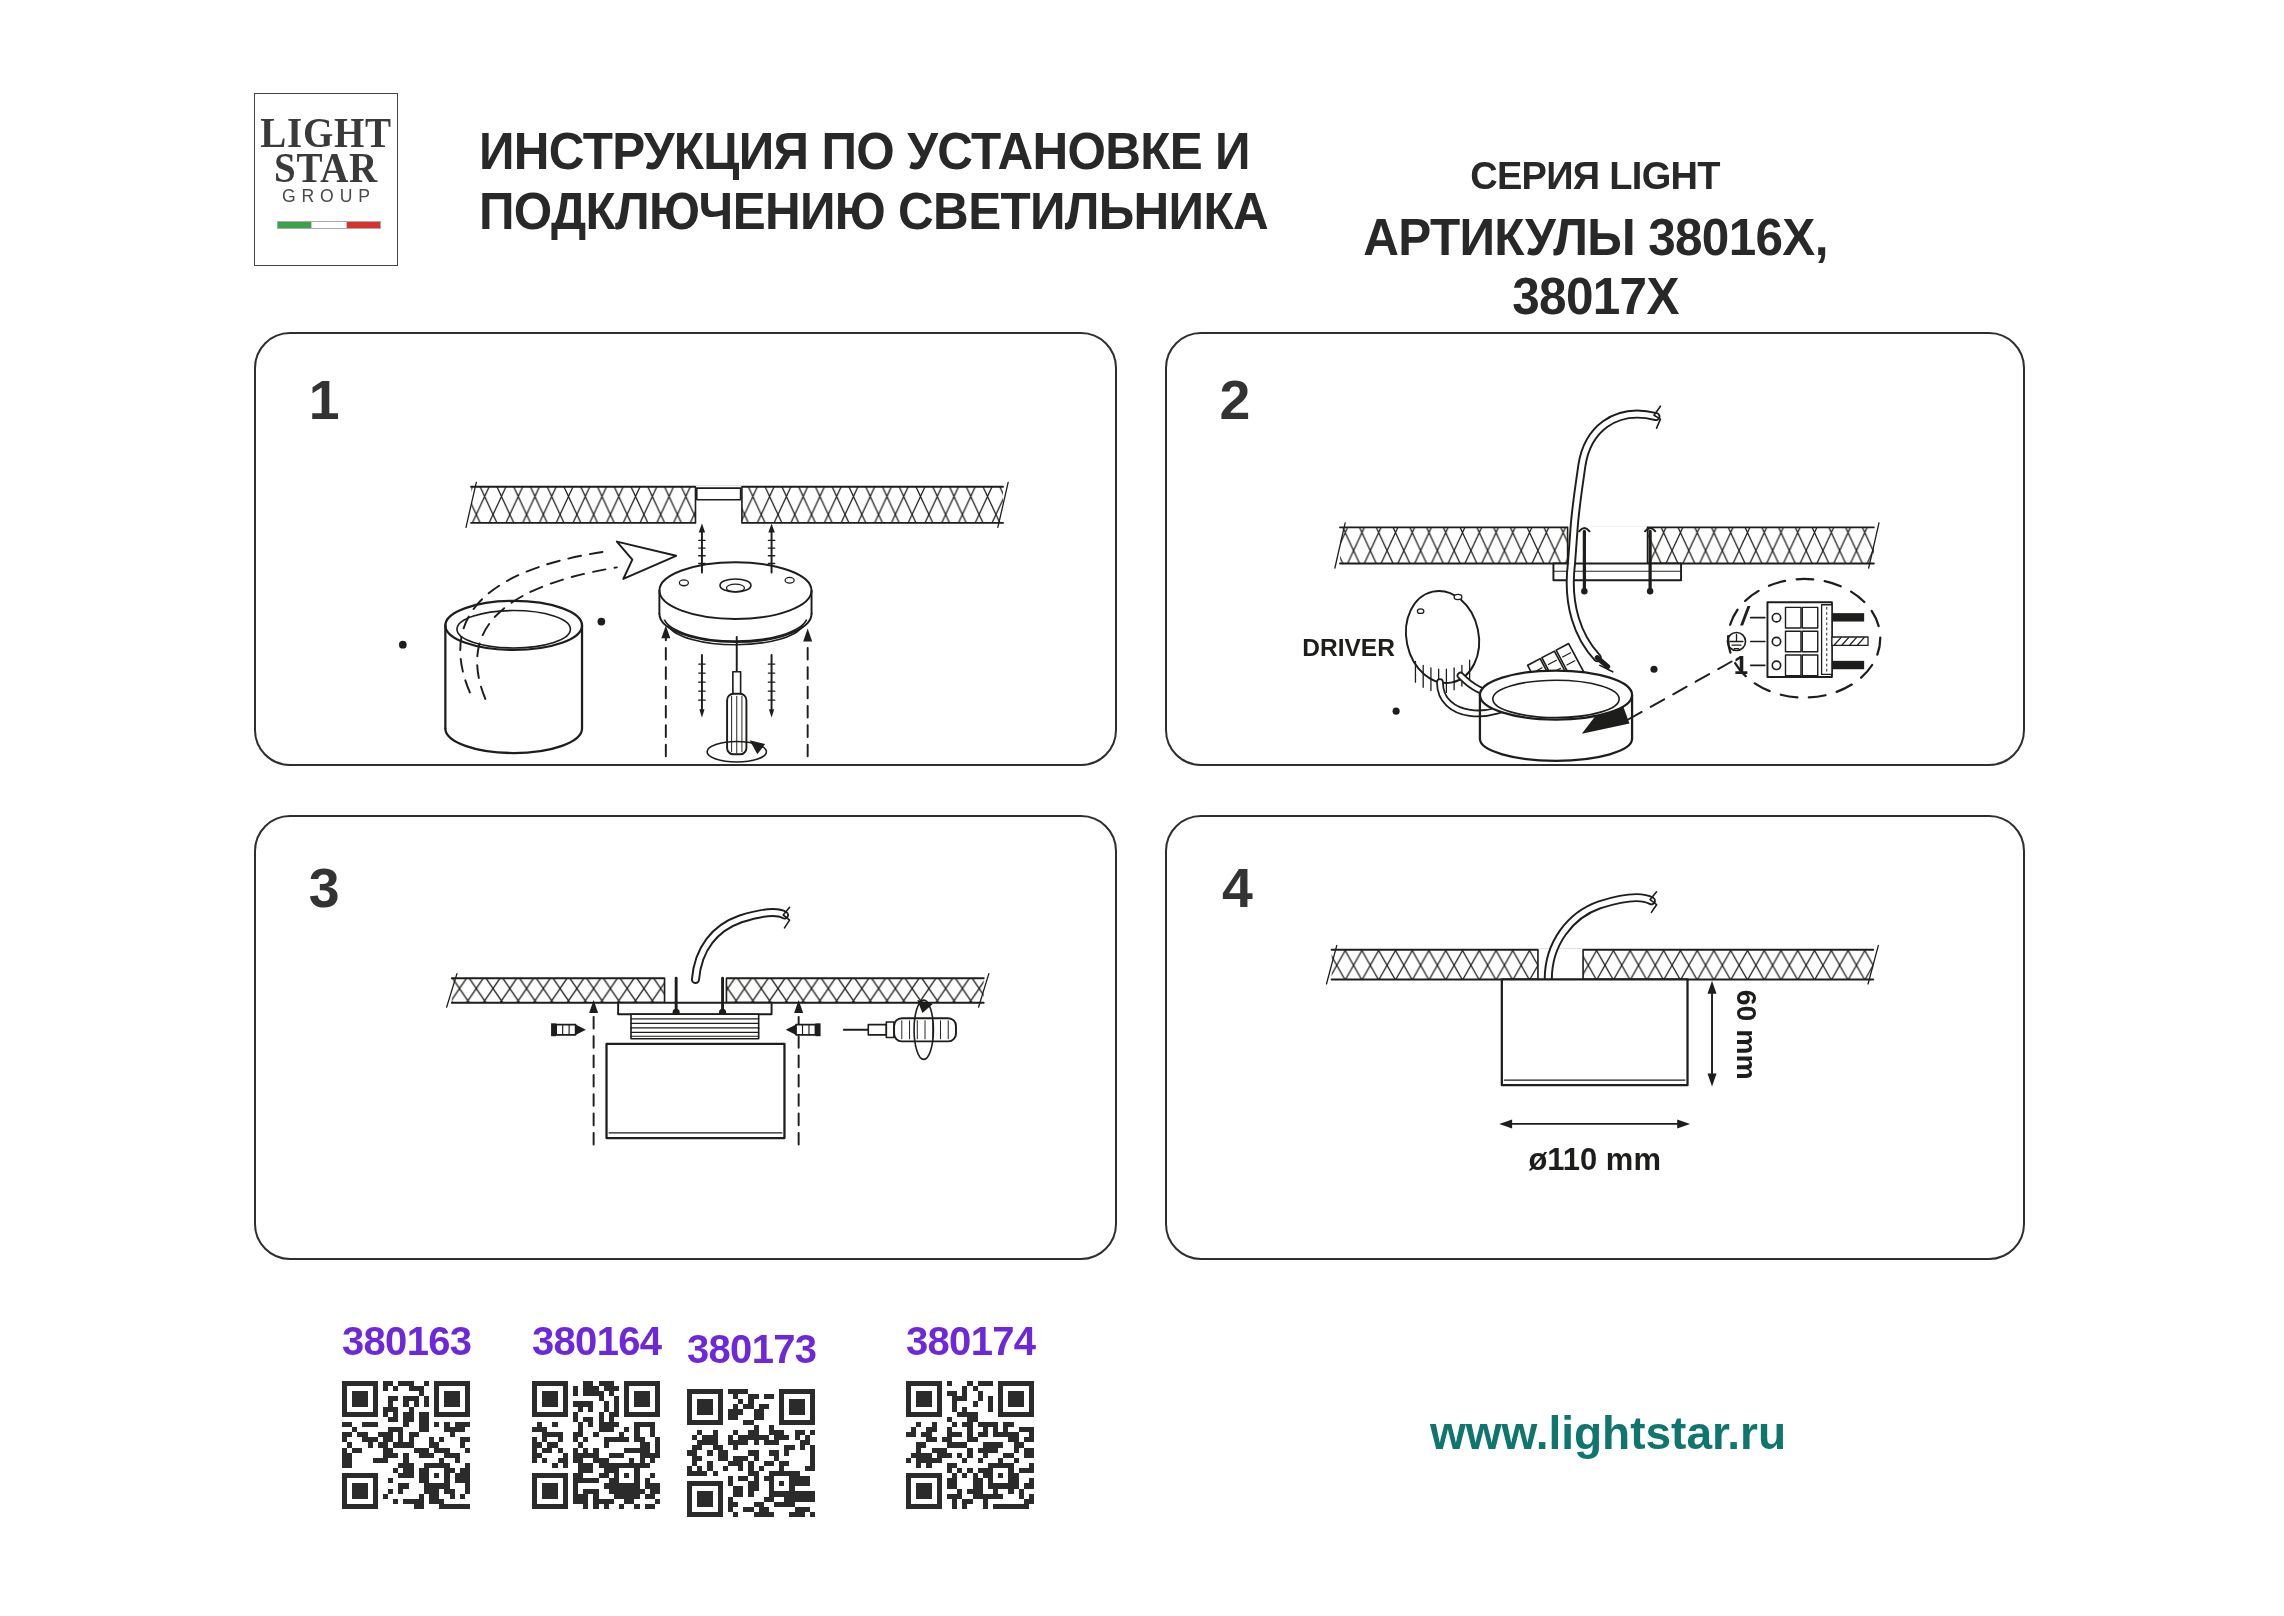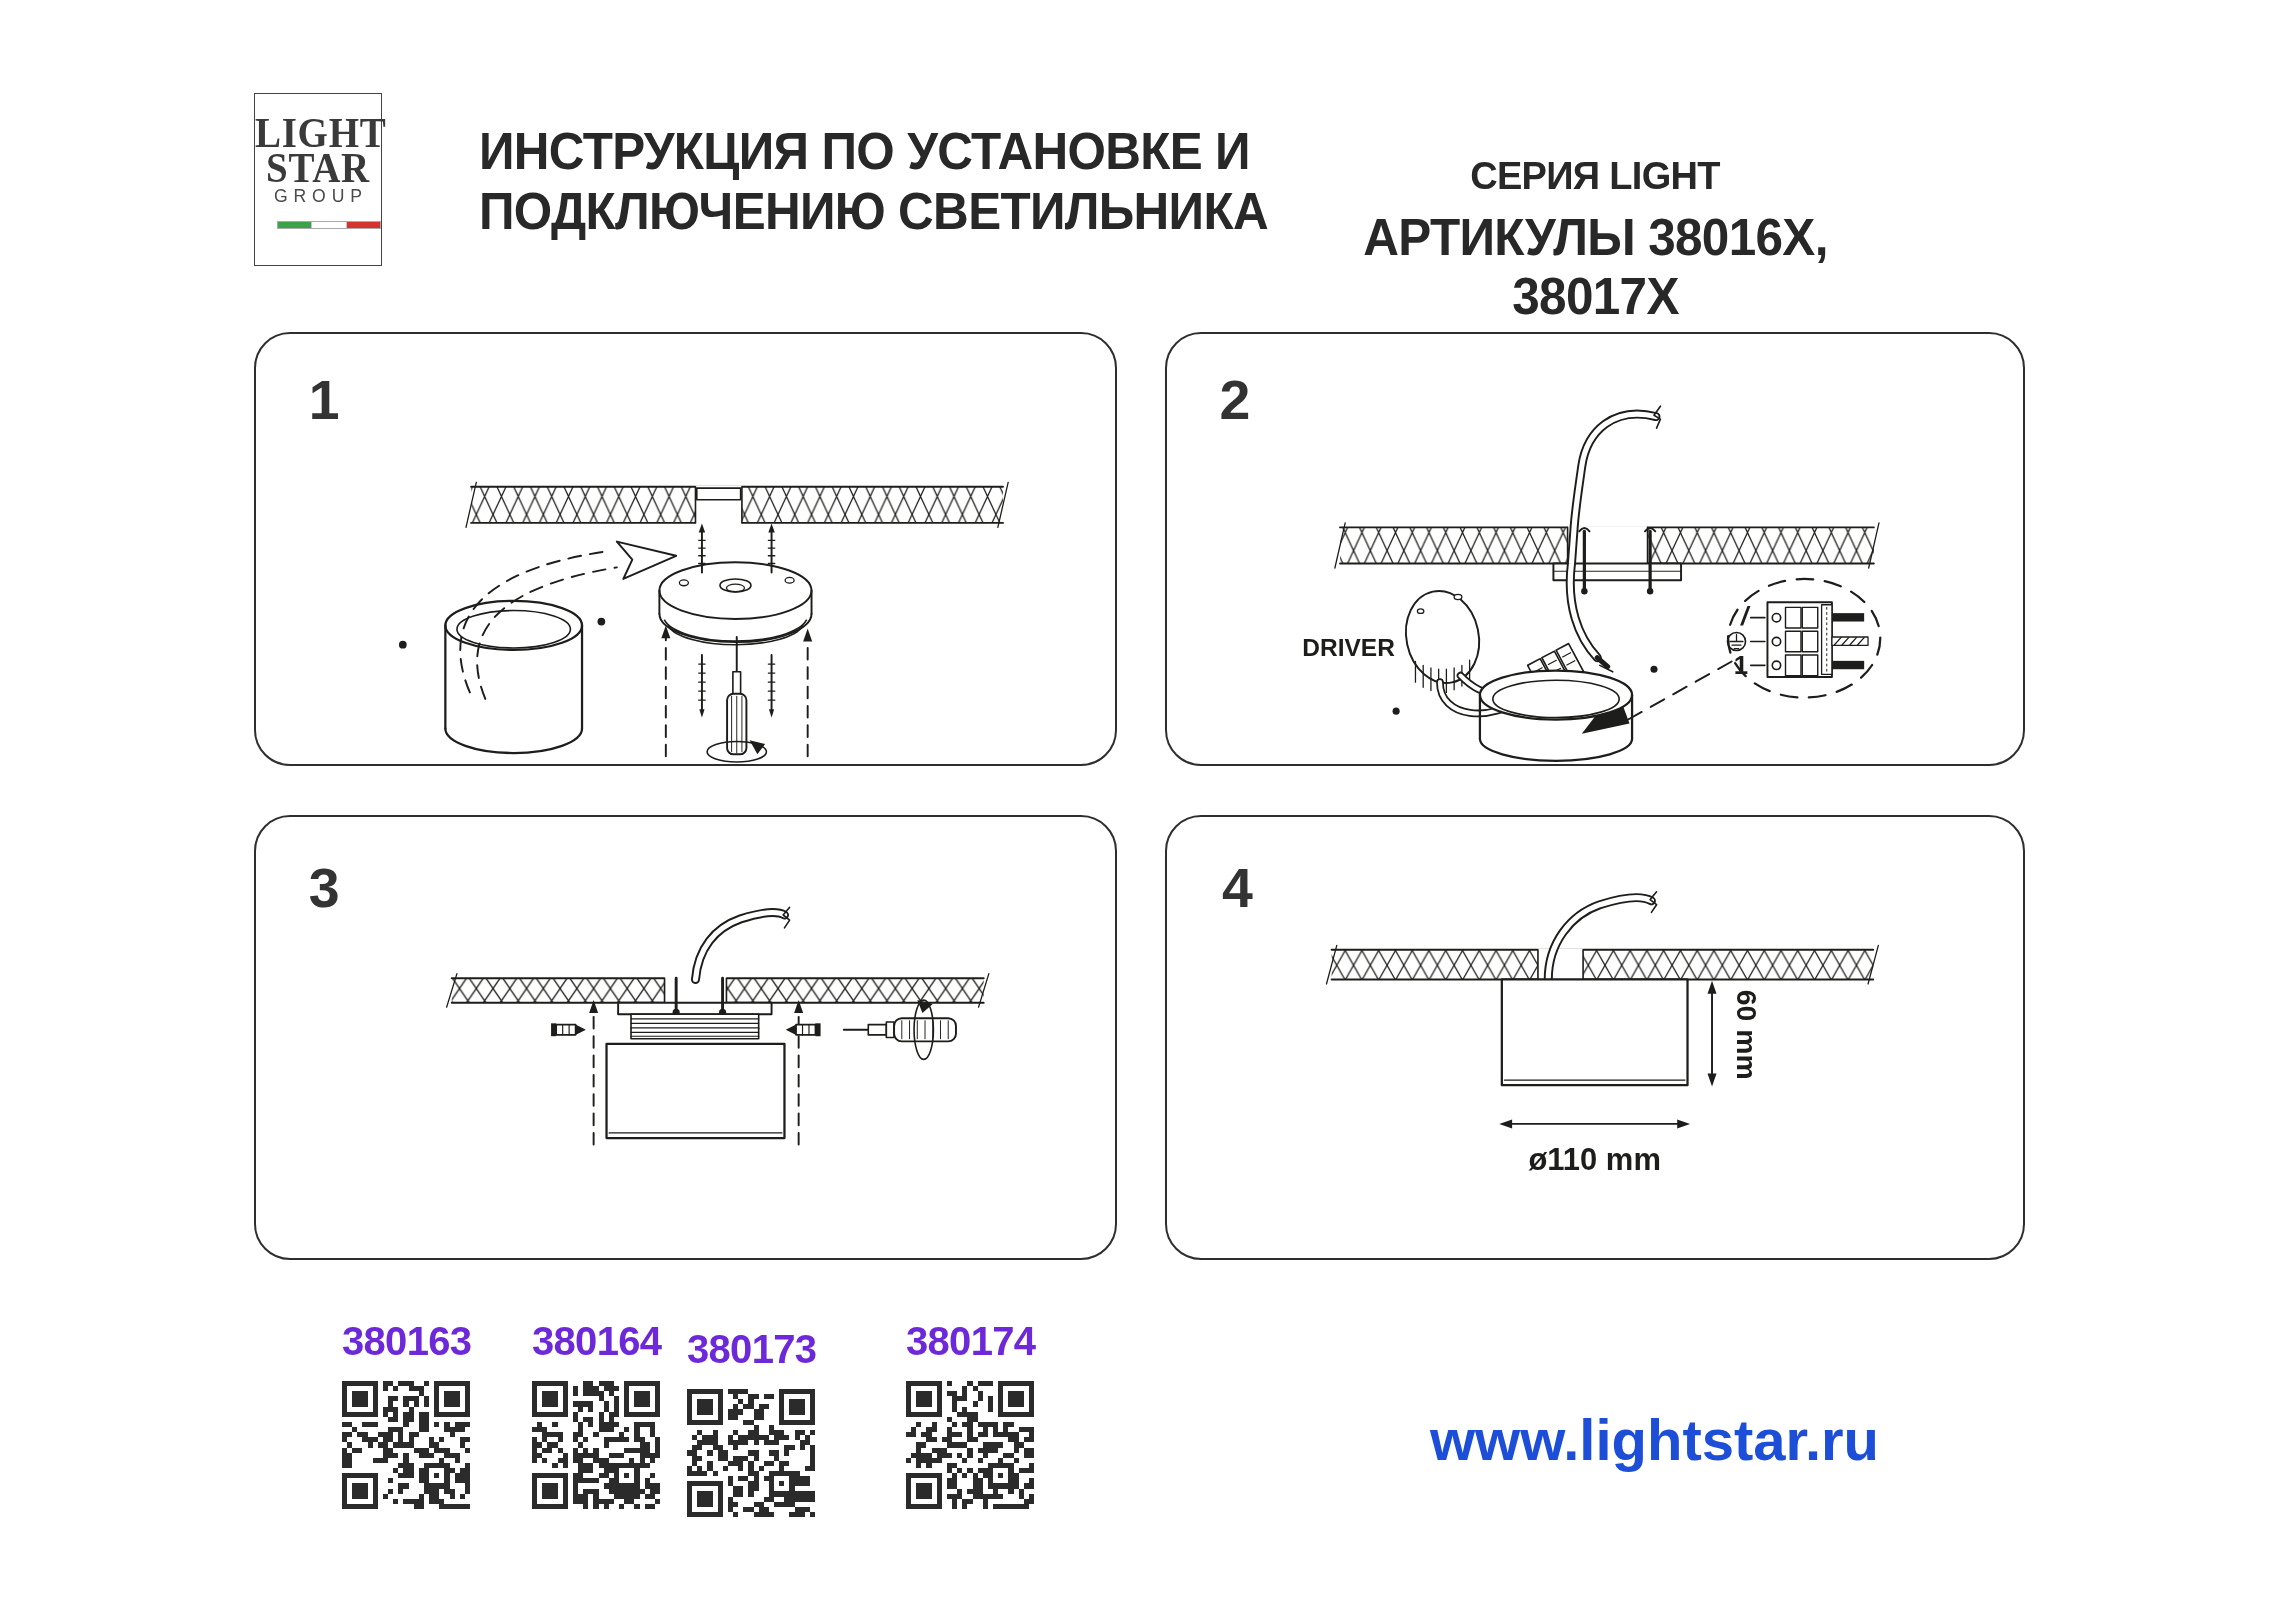--- a/index.html
+++ b/index.html
@@ -1,20 +1,20 @@
 <!DOCTYPE html>
 <html style="--flag-green: #3aa349; --flag-red: #d5332e;font-size:10.4px"><head>
 <meta charset="utf-8">
 <style>
   html,body{margin:0;padding:0;background:#ffffff;}
   #page{position:relative;width:2284px;height:1616px;background:#fff;overflow:hidden;
         font-family:"Liberation Sans",sans-serif;color:#262626;}
 
   
-  .logo-box{position:absolute;left:254px;top:93px;width:128px;height:173px;
+  .logo-box{position:absolute;left:254px;top:93px;width:144px;height:173px;
             border:1.3px solid #444;box-sizing:border-box;text-align:center;}
   .logo-word{font-family:"Liberation Serif",serif;font-weight:700;font-size:39px;
              line-height:35px;color:#3a3a3a;letter-spacing:0.7px;transform:scaleY(1.08);}
   .logo-word.first{margin-top:21px;}
   .logo-group{margin-top:1px;font-size:17.6px;letter-spacing:5.9px;color:#4a4a4a;
               font-weight:400;text-indent:5.9px;}
   .logo-flag{position:absolute;left:22px;bottom:36px;width:104px;height:8.5px;display:flex;
              border:0.7px solid #aaa;box-sizing:border-box;}
   .logo-flag .g{flex:1;background:var(--flag-green,#3aa349);}
   .logo-flag .w{flex:1;background:#fff;border-left:0.7px solid #c6c6c6;border-right:0.7px solid #c6c6c6;}
@@ -37,21 +37,21 @@
   #panel4{left:1165px;top:815px;width:860px;height:445px;}
   .panel svg{position:absolute;left:0;top:0;width:100%;height:100%;}
   svg{stroke-linecap:round;stroke-linejoin:round;}
   svg text{font-family:"Liberation Sans",sans-serif;fill:#1d1d1b;stroke:none;}
   text.stepnum{font-size:86px;font-weight:700;fill:#333;}
 
   
   .qr-col{position:absolute;width:128px;text-align:center;}
   .qr-col .code{font-size:40px;font-weight:700;color:#6d28d9;letter-spacing:-0.7px;white-space:nowrap;}
   .qr-col .qr-box{margin-top:17px;width:128px;height:128px;}
-  .website{position:absolute;left:1430px;top:1406px;font-size:58px;font-weight:700;color:#1d4ed8;}
+  .website{position:absolute;left:1430px;top:1406px;font-size:46px;font-weight:700;color:#0f766e;}
 </style>
 </head>
 <body>
 
 <div id="page">
 
   <div class="logo-box">
     <div class="logo-word first">LIGHT</div>
     <div class="logo-word">STAR</div>
     <div class="logo-group">GROUP</div>

